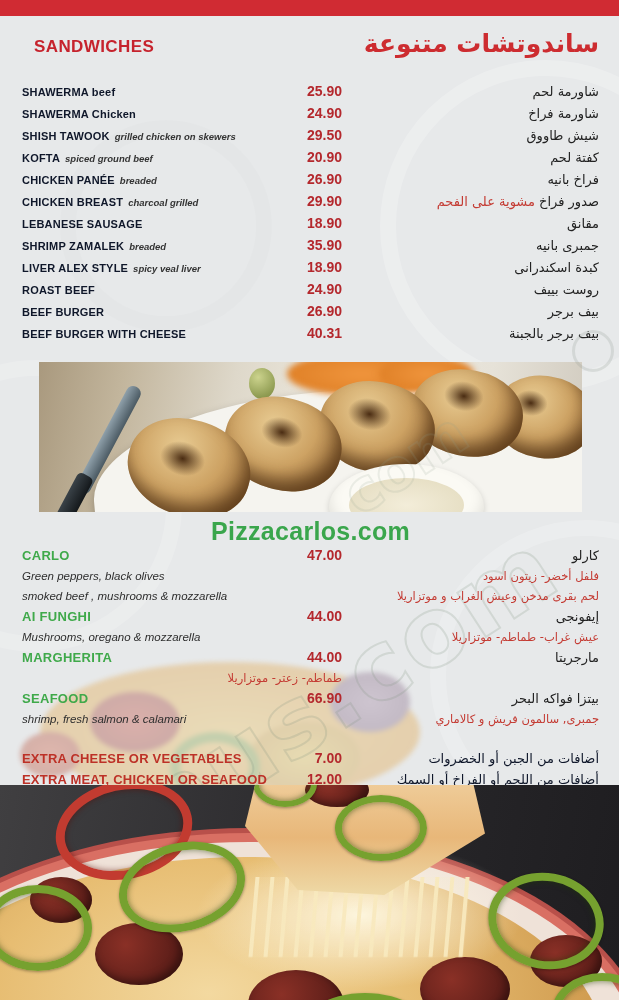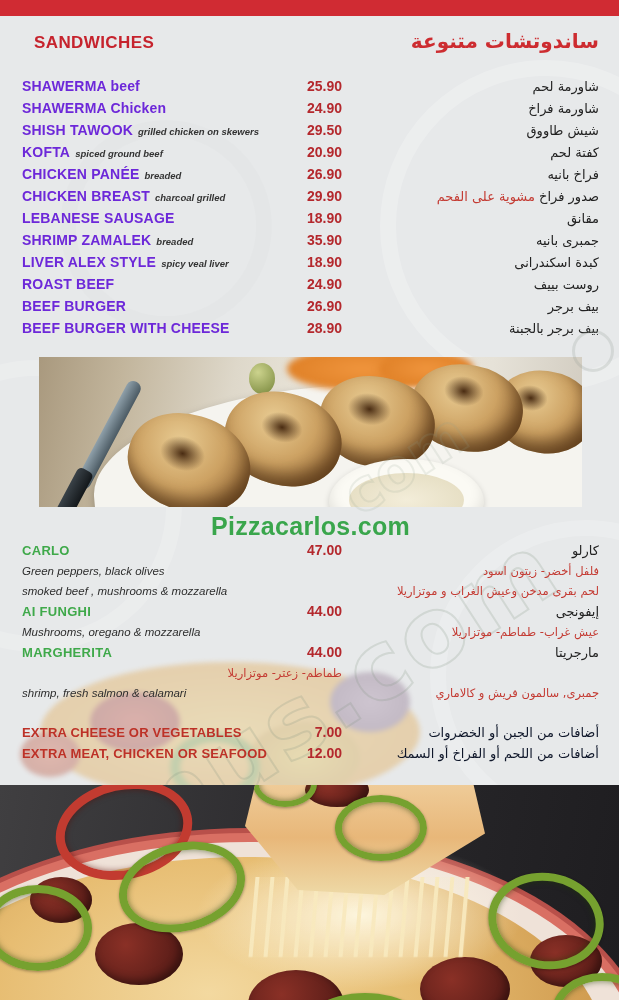--- a/index.html
+++ b/index.html
@@ -10,25 +10,25 @@
   .swirl.s1{left:380px;top:60px;width:300px;height:300px;}
   .swirl.s2{left:-110px;top:360px;width:260px;height:260px;border-color:rgba(255,255,255,.35);}
   .swirl.s3{left:430px;top:520px;width:280px;height:280px;border-color:rgba(255,255,255,.4);}
   .swirl.s4{left:60px;top:120px;width:180px;height:180px;border-color:rgba(0,0,0,.02);}
 
   .topbar{position:relative;height:16px;background:#d02b33;z-index:5;}
   .content{position:relative;padding:0 20px 0 22px;z-index:4;}
 
   .menu-header{display:flex;justify-content:space-between;align-items:baseline;margin-top:13px;margin-left:12px;}
   .title-en{color:#c6232d;font-weight:bold;font-size:17px;letter-spacing:.4px;}
-  .title-ar{color:#cd2c30;font-size:20px;font-weight:bold;font-family:"DejaVu Sans",sans-serif;}
+  .title-ar{color:#cd2c30;font-size:25px;font-weight:bold;font-family:"DejaVu Sans",sans-serif;}
 
   .sand-list{margin-top:23px;}
   .row{display:grid;grid-template-columns:268px 52px 1fr;align-items:baseline;line-height:20px;}
-  .nm{font-weight:bold;font-size:14px;color:#6d28d9;letter-spacing:.2px;white-space:nowrap;}
+  .nm{font-weight:bold;font-size:11px;color:#0f172a;letter-spacing:.2px;white-space:nowrap;}
   .ds{font-style:italic;font-size:9.5px;color:#333;margin-left:5px;white-space:nowrap;font-weight:bold;}
   .pr{text-align:right;font-weight:bold;font-size:14px;color:#b4282d;}
   .arc{text-align:right;font-size:13px;color:#222;font-family:"DejaVu Sans",sans-serif;}
   .arc .red,.ar-red{color:#c43b33;}
 
   .website{margin-top:5px;text-align:center;font-size:25px;font-weight:bold;color:#3aa64c;line-height:28px;letter-spacing:.3px;}
 
   .pizza-list .row{line-height:21px;}
   .gname{font-weight:bold;font-size:13px;color:#3fa94a;letter-spacing:.3px;}
   .drow{display:grid;grid-template-columns:320px 1fr;align-items:baseline;line-height:20px;}
@@ -167,21 +167,21 @@
         <div class="pr">24.90</div>
         <div class="arc" dir="rtl"><span>روست بييف</span><span class="red"></span></div>
       </div>
       <div class="row">
         <div><span class="nm">BEEF BURGER</span><span class="ds"></span></div>
         <div class="pr">26.90</div>
         <div class="arc" dir="rtl"><span>بيف برجر</span><span class="red"></span></div>
       </div>
       <div class="row">
         <div><span class="nm">BEEF BURGER WITH CHEESE</span><span class="ds"></span></div>
-        <div class="pr">28.90</div>
+        <div class="pr">40.31</div>
         <div class="arc" dir="rtl"><span>بيف برجر بالجبنة</span><span class="red"></span></div>
       </div>
     </div>
 
     <div class="photo-top">
       <i class="pt-knife-blade"></i>
       <i class="pt-knife-handle"></i>
       <i class="pt-plate"></i>
       <i class="pt-carrot" style="left:248px;top:-10px;width:150px;height:44px;"></i>
       <i class="pt-carrot" style="left:340px;top:-6px;width:95px;height:36px;"></i>
@@ -231,20 +231,25 @@
         <div class="den">Mushrooms, oregano &amp; mozzarella</div>
         <div class="dar" dir="rtl">عيش غراب- طماطم- موتزاريلا</div>
       </div>
       <div class="row">
         <div class="gname">MARGHERITA</div>
         <div class="pr">44.00</div>
         <div class="arc" dir="rtl">مارجريتا</div>
       </div>
       <div class="drow">
         <div class="dar" dir="rtl">طماطم- زعتر- موتزاريلا</div>
+      </div>
+      <div class="row">
+        <div class="gname">SEAFOOD</div>
+        <div class="pr">66.90</div>
+        <div class="arc" dir="rtl">بيتزا فواكه البحر</div>
       </div>
       <div class="drow">
         <div class="den">shrimp, fresh salmon &amp; calamari</div>
         <div class="dar" dir="rtl">جمبرى, سالمون فريش و كالاماري</div>
       </div>
     </div>
 
     <div class="extras">
       <div class="row">
         <div class="nm">EXTRA CHEESE OR VEGETABLES</div>

